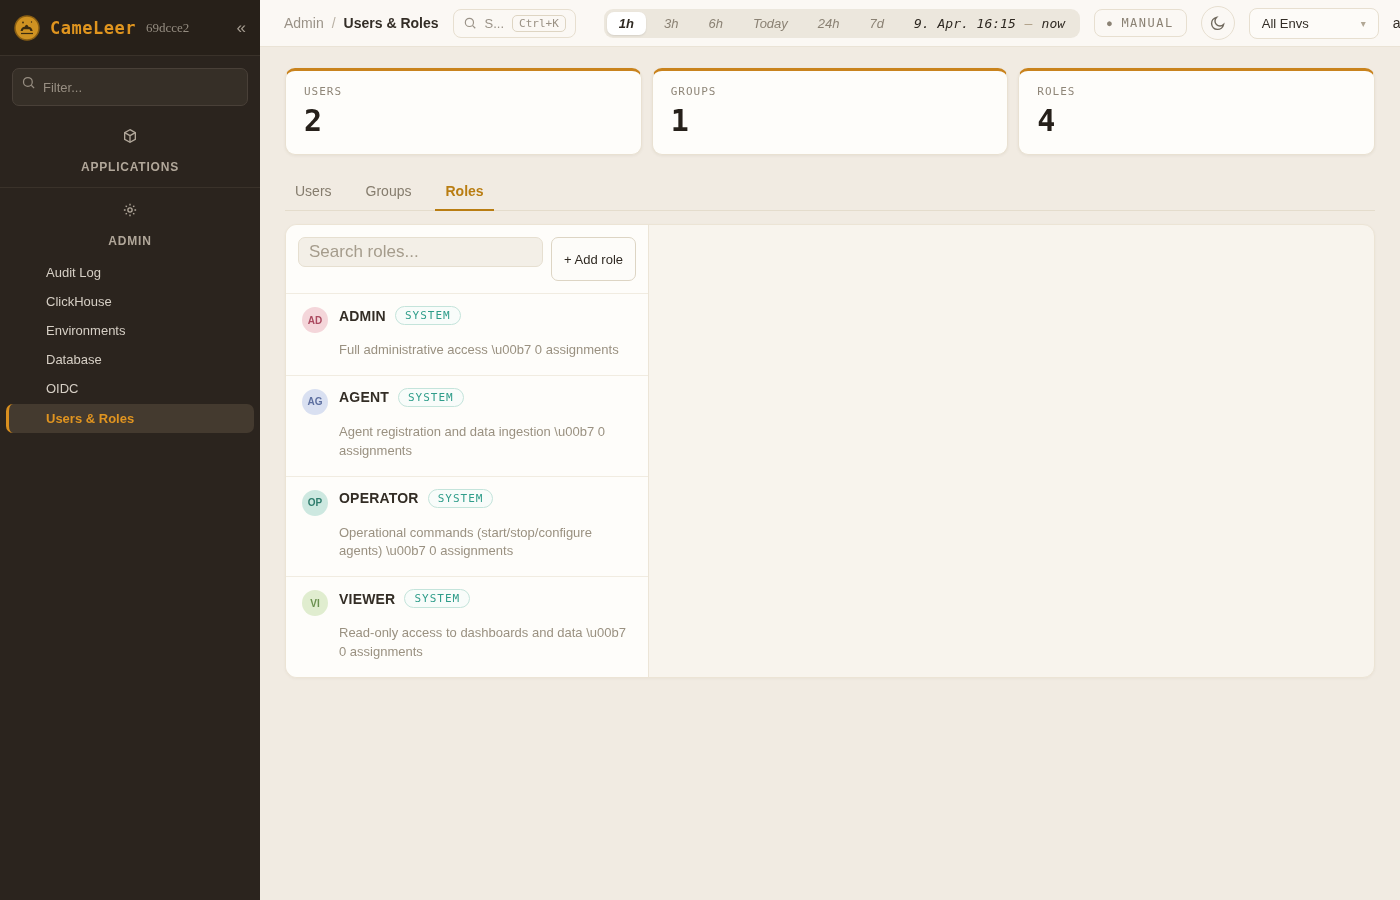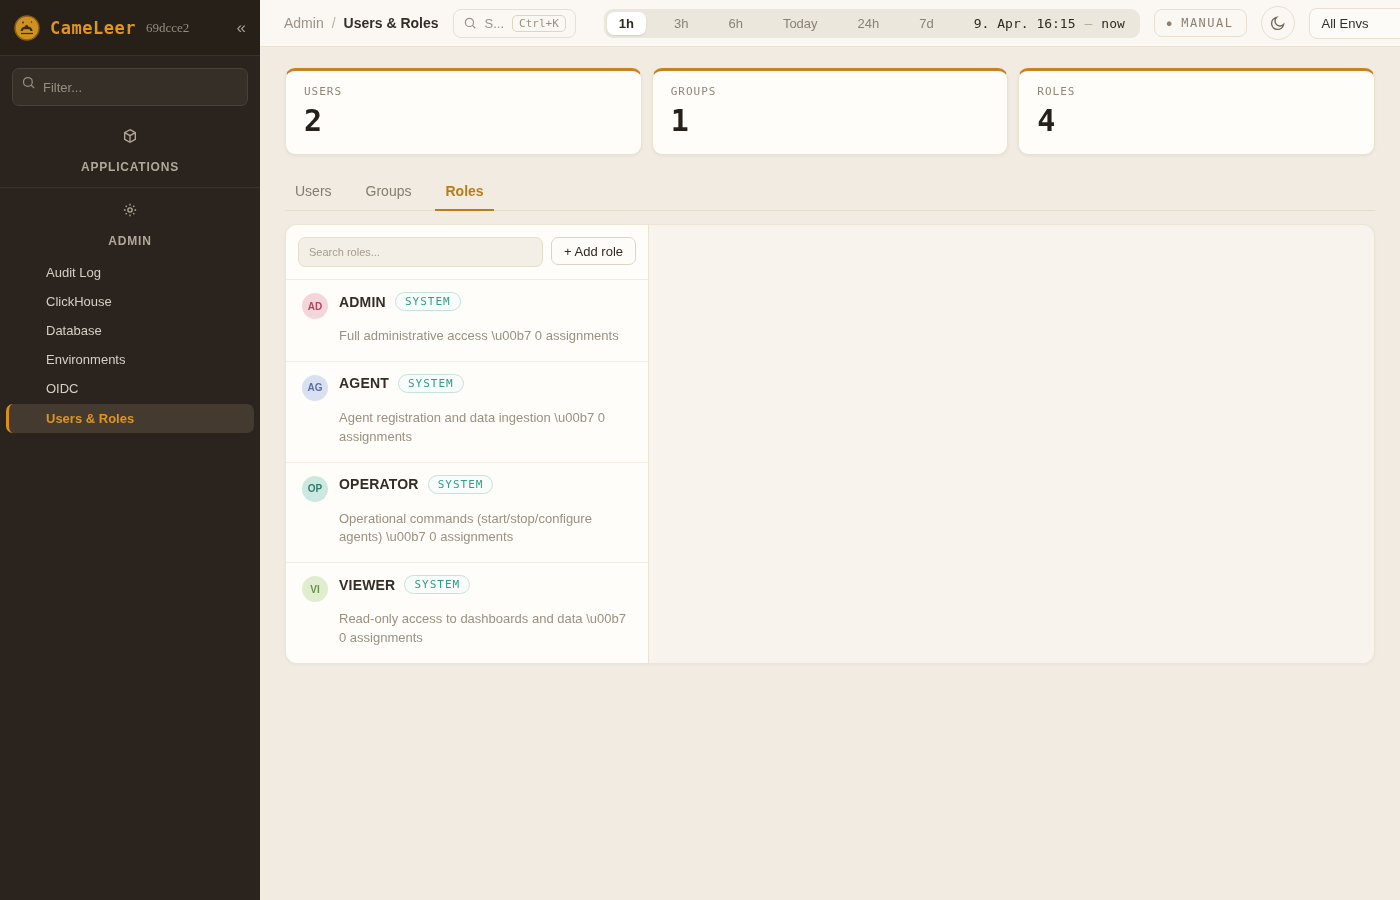--- a/index.html
+++ b/index.html
@@ -26,21 +26,21 @@
   .main { flex:1; display:flex; flex-direction:column; min-width:0; }
   .topbar { height:47px; min-height:47px; background:#fbf8f4; border-bottom:1px solid #eae3d6; display:flex; align-items:center; padding:0 24px; gap:14px; }
   .breadcrumb { display:flex; align-items:center; gap:8px; font-size:14px; white-space:nowrap; }
   .crumb-parent { color:#9a9287; cursor:pointer; }
   .crumb-sep { color:#b9b1a4; }
   .crumb-current { color:#332d26; font-weight:700; }
   .search-widget { display:flex; align-items:center; gap:8px; border:1px solid #e7dfd0; border-radius:8px; padding:5px 9px; background:#fbf8f4; cursor:pointer; }
   .search-text { color:#9a9287; font-size:13px; }
   .kbd { border:1px solid #ded5c3; border-radius:5px; padding:1px 6px; font-family:"DejaVu Sans Mono", monospace; font-size:11px; color:#9a9184; }
   .vdiv { width:1px; height:22px; background:#ddd4c5; }
-  .segmented { display:flex; align-items:flex-end; background:#ece7dd; border-radius:9px; padding:3px; gap:16px; white-space:nowrap; }
+  .segmented { display:flex; align-items:flex-end; background:#ece7dd; border-radius:9px; padding:3px; gap:6px; white-space:nowrap;font-style:italic; }
   .seg-btn { padding:4px 12px; font-size:13px; color:#8b8274; border-radius:7px; cursor:pointer; }
   .seg-btn.active { background:#ffffff; color:#2f2922; font-weight:700; box-shadow:0 1px 2px rgba(0,0,0,.10); }
   .time-display { font-family:"DejaVu Sans Mono", monospace; font-size:13px; color:#2f2922; padding:4px 12px; cursor:pointer; display:flex; gap:9px; }
   .time-sep { color:#b3a48c; }
   .mode-badge { border:1px solid #e7dfd0; border-radius:8px; padding:6px 12px; font-family:"DejaVu Sans Mono", monospace; font-size:12px; color:#8b8274; letter-spacing:1.5px; display:flex; align-items:center; gap:8px; cursor:pointer; white-space:nowrap; }
   .mode-dot { font-size:8px; }
   .moon-btn { width:34px; height:34px; min-width:34px; border:1px solid #e7dfd0; border-radius:50%; display:flex; align-items:center; justify-content:center; cursor:pointer; background:transparent; }
   .env-select { border:1px solid #e7dfd0; background:#fdfbf8; border-radius:8px; padding:7px 12px; width:130px; min-width:130px; display:flex; align-items:center; font-size:13px; color:#332d26; cursor:pointer; }
   .env-caret { margin-left:auto; color:#b1a795; font-size:10px; }
   .user-chip { display:flex; align-items:center; gap:10px; margin-left:auto; }
@@ -53,23 +53,23 @@
   .card-label { font-family:"DejaVu Sans Mono", monospace; font-size:11px; letter-spacing:1px; color:#8f8678; }
   .card-value { font-family:"DejaVu Sans Mono", monospace; font-size:30px; font-weight:700; color:#26201a; margin-top:5px; }
 
   .tabs { display:flex; margin-top:20px; border-bottom:1px solid #e4dccc; }
   .tab { padding:8px 10px 10px; margin-right:14px; font-size:14px; color:#857c6d; cursor:pointer; }
   .tab.active { color:#b97d12; font-weight:600; border-bottom:2px solid #b97d12; margin-bottom:-1px; }
 
   .panel { margin-top:13px; display:flex; background:#f8f4ed; border:1px solid #ece4d5; border-radius:12px; min-height:374px; box-shadow:0 1px 3px rgba(90,70,40,.05); overflow:hidden; }
   .list-col { width:363px; min-width:363px; background:#fefdfa; border-right:1px solid #ece5d7; }
   .toolbar { display:flex; gap:8px; padding:12px; }
-  .role-search { flex:1; height:30px; background:#f3efe7; border:1px solid #e6dfd0; border-radius:7px; padding:0 10px; font-size:11px; color:#5c554a; outline:none; min-width:0; }
+  .role-search { flex:1; height:30px; background:#f3efe7; border:1px solid #e6dfd0; border-radius:7px; padding:0 10px; font-size:17px; color:#5c554a; outline:none; min-width:0; }
   .role-search::placeholder { color:#a59c8c; }
-  .add-btn { background:#fdfcf9; border:1px solid #ddd5c4; border-radius:7px; padding:2px 12px; font-size:13px; color:#2f2922; height:28px; cursor:pointer; white-space:nowrap; font-family:"Liberation Sans", sans-serif; }
+  .add-btn { background:#fdfcf9; border:1px solid #ddd5c4; border-radius:7px; padding:2px 12px; font-size:13px; color:#2f2922; height:44px; cursor:pointer; white-space:nowrap; font-family:"Liberation Sans", sans-serif; }
   .role-row { display:flex; gap:11px; padding:12px 16px 15px; border-top:1px solid #f1ece1; cursor:pointer; }
   .role-avatar { width:26px; height:26px; min-width:26px; border-radius:50%; display:flex; align-items:center; justify-content:center; font-size:10px; font-weight:700; margin-top:1px; }
   .av-0 { background:#f4d6da; color:#ab4a60; }
   .av-1 { background:#d9e0f1; color:#5d6fa0; }
   .av-2 { background:#cde8e0; color:#2f7d6d; }
   .av-3 { background:#e0edcf; color:#6b9150; }
   .role-head { display:flex; align-items:center; }
   .role-name { font-size:14px; font-weight:600; color:#332d25; letter-spacing:.2px; }
   .sys-badge { font-family:"DejaVu Sans Mono", monospace; font-size:11px; color:#2f9d8a; border:1px solid #c4e4db; border-radius:999px; padding:2px 9px; margin-left:9px; letter-spacing:1px; background:#f8fcfa; }
   .role-desc { font-size:13px; color:#9a9181; margin-top:16px; line-height:1.45; max-width:295px; }
@@ -116,22 +116,22 @@
   <div class="section-h">
     <svg width="16" height="16" viewBox="0 0 24 24" fill="none" stroke="#b1a79a" stroke-width="2">
         <circle cx="12" cy="12" r="3.2"></circle>
         <path d="M12 2.8v2.6M12 18.6v2.6M2.8 12h2.6M18.6 12h2.6M5.5 5.5l1.8 1.8M16.7 16.7l1.8 1.8M18.5 5.5l-1.8 1.8M7.3 16.7l-1.8 1.8"></path>
       </svg>
     <span>ADMIN</span>
   </div>
   <nav>
     <div class="nav-item">Audit Log</div>
     <div class="nav-item">ClickHouse</div>
+    <div class="nav-item">Environments</div>
     <div class="nav-item">Database</div>
-    <div class="nav-item">Environments</div>
     <div class="nav-item">OIDC</div>
     <div class="nav-item active">Users &amp; Roles</div>
   </nav>
 
 </aside>
 
 <div class="main">
 
   <header class="topbar">
     <div class="breadcrumb">

